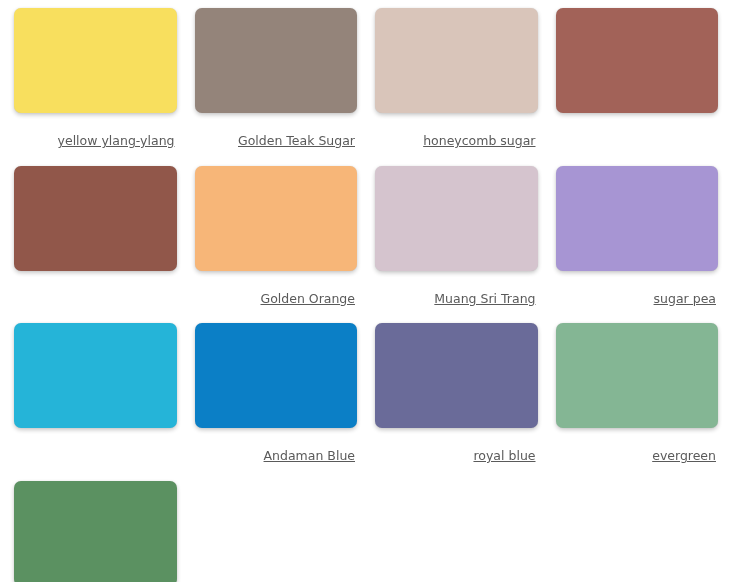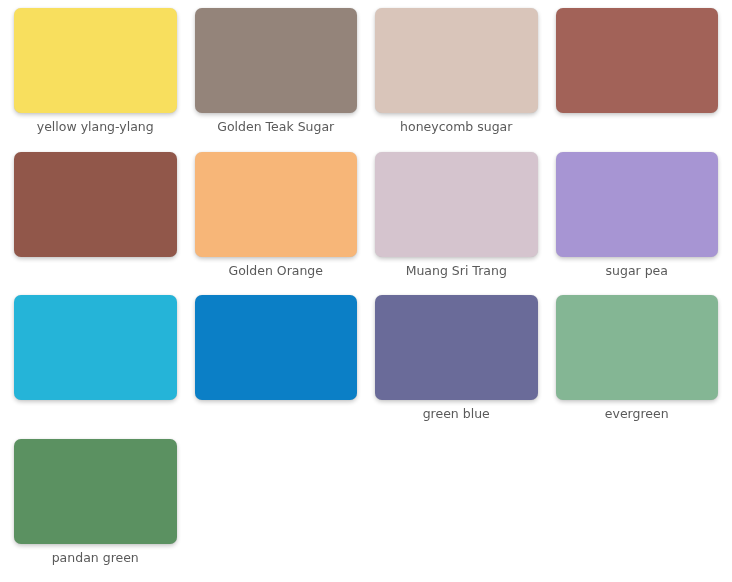--- a/index.html
+++ b/index.html
@@ -33,28 +33,29 @@
   }
 
   .swatch-chip {
     height: 105px;
     border-radius: 7px;
     box-shadow: 0 2px 4px rgba(0, 0, 0, 0.22),
                 0 0 1px rgba(0, 0, 0, 0.12);
   }
 
   .swatch-label {
-    text-align: center;
+    text-align: right;
     font-size: 12.5px;
     line-height: 1;
     color: #5a5a5a;
-    padding: 8px 2px 18px 2px;
+    padding: 22px 2px 18px 2px;
     white-space: nowrap;
     overflow: hidden;
     text-overflow: ellipsis;
+    text-decoration: underline;
   }
 </style>
 </head>
 <body>
 
 <div class="palette-grid">
     <div class="swatch-card">
       <div class="swatch-chip" style="background: rgb(248, 223, 94);"></div>
       <div class="swatch-label">yellow  ylang-ylang</div>
     </div>
@@ -82,24 +83,25 @@
     </div>
     <div class="swatch-card">
       <div class="swatch-chip" style="background: rgb(167, 149, 211);"></div>
       <div class="swatch-label">sugar pea</div>
     </div>
     <div class="swatch-card">
       <div class="swatch-chip" style="background: rgb(37, 180, 216);"></div>
     </div>
     <div class="swatch-card">
       <div class="swatch-chip" style="background: rgb(11, 127, 198);"></div>
+      <div class="swatch-label">Andaman Blue</div>
     </div>
     <div class="swatch-card">
       <div class="swatch-chip" style="background: rgb(106, 107, 153);"></div>
-      <div class="swatch-label">green blue</div>
+      <div class="swatch-label">royal blue</div>
     </div>
     <div class="swatch-card">
       <div class="swatch-chip" style="background: rgb(132, 182, 148);"></div>
       <div class="swatch-label">evergreen</div>
     </div>
     <div class="swatch-card">
       <div class="swatch-chip" style="background: rgb(91, 145, 97);"></div>
       <div class="swatch-label">pandan green</div>
     </div>
   </div>

